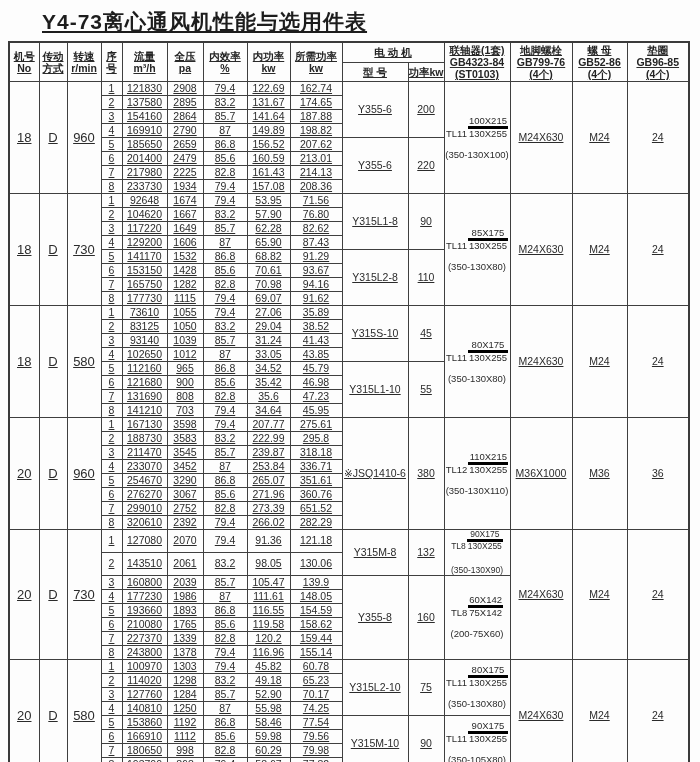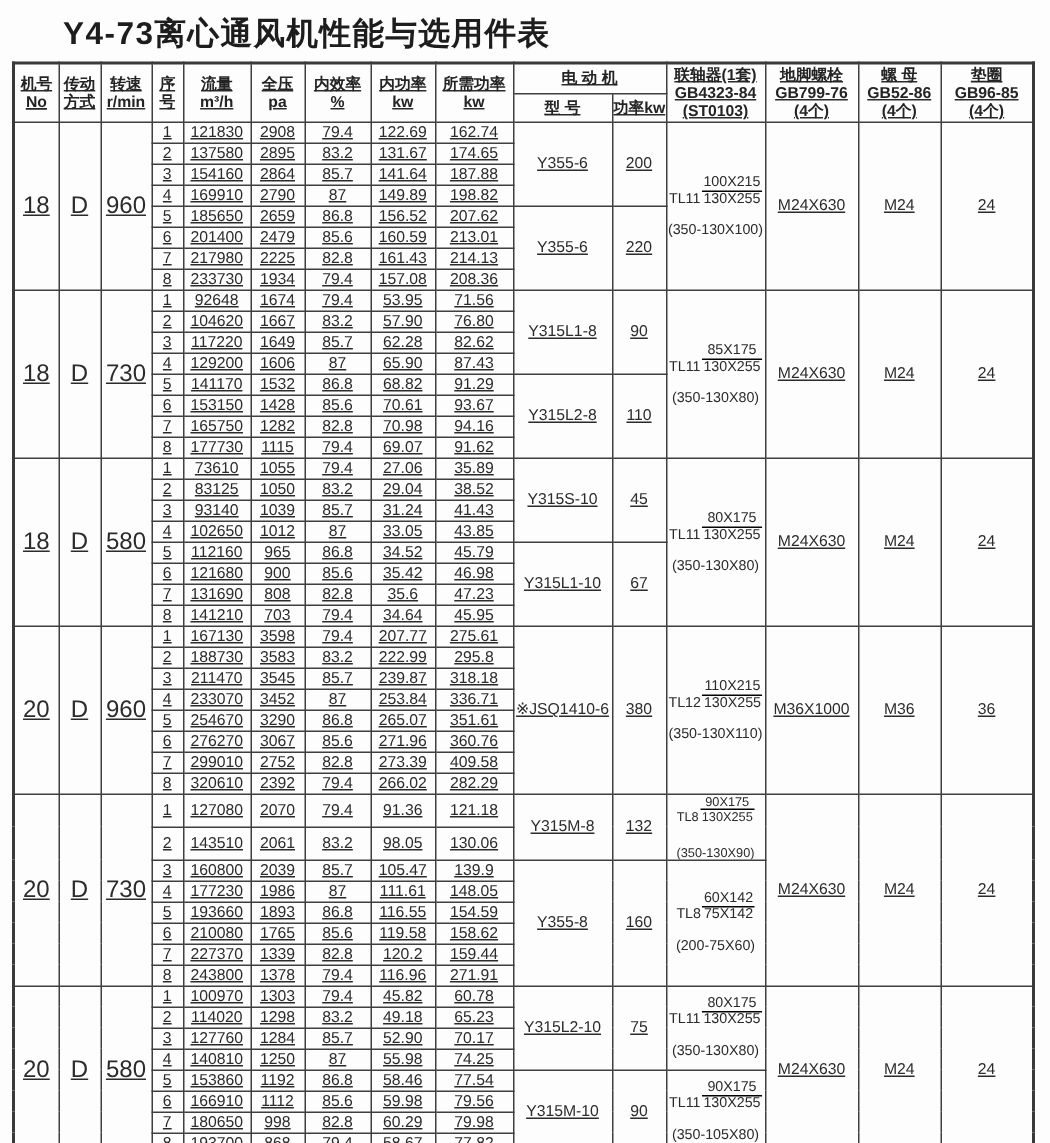--- a/index.html
+++ b/index.html
@@ -8,20 +8,21 @@
     font-family:"Liberation Sans","DejaVu Sans",sans-serif;
     color:#2b2b2b;
     padding:6px 8px 4px 8px;
   }
   .title {
     font-size:21px;
     font-weight:bold;
     color:#1d1d1d;
     letter-spacing:1px;
     margin:2px 0 5px 34px;
+    text-decoration:underline;
   }
   table.main {
     border-collapse:collapse;
     table-layout:fixed;
     width:628px;
     border:2px solid #3a3a3a;
     text-decoration:underline;
   }
   th, td {
     border:1px solid #3f3f3f;
@@ -39,27 +40,27 @@
   }
   thead .sub { font-weight:bold; }
   .uline { text-decoration:underline; }
   tbody td {
     font-size:10.5px;
     line-height:13px;
     height:14px;
     color:#2b2b2b;
     white-space:nowrap;
   }
-  tbody td.group { font-size:16px; }
+  tbody td.group { font-size:13px; }
   td.coupling-cell { font-size:9.5px; line-height:10px; }
   td.coupling-cell .cpl-wrap { display:inline-block; text-align:center; }
   .cpl-line { display:flex; align-items:flex-end; justify-content:center; }
   .cpl-prefix { margin-right:1px; }
   .frac { display:inline-block; vertical-align:middle; text-align:center; }
-  .frac .num { display:block; border-bottom:1px solid #000000; padding:0 1px; }
+  .frac .num { display:block; border-bottom:3px solid #000000; padding:0 1px; }
   .frac .den { display:block; padding:0 1px; }
   .cpl-note { display:block; margin-top:11px; }
   td.coupling-cell.tight { font-size:8.5px; line-height:8.5px; }
   td.coupling-cell.tight .cpl-note { margin-top:16px; }
   thead th .hline { display:block; }
 </style>
 </head>
 <body>
 
 <div class="page">
@@ -359,21 +360,21 @@
           <td>43.85</td>
         </tr>
         <tr>
           <td>5</td>
           <td>112160</td>
           <td>965</td>
           <td>86.8</td>
           <td>34.52</td>
           <td>45.79</td>
           <td rowspan="4">Y315L1-10</td>
-          <td rowspan="4">67</td>
+          <td rowspan="4">55</td>
         </tr>
         <tr>
           <td>6</td>
           <td>121680</td>
           <td>900</td>
           <td>85.6</td>
           <td>35.42</td>
           <td>46.98</td>
         </tr>
         <tr>
@@ -454,21 +455,21 @@
           <td>85.6</td>
           <td>271.96</td>
           <td>360.76</td>
         </tr>
         <tr>
           <td>7</td>
           <td>299010</td>
           <td>2752</td>
           <td>82.8</td>
           <td>273.39</td>
-          <td>409.58</td>
+          <td>651.52</td>
         </tr>
         <tr>
           <td>8</td>
           <td>320610</td>
           <td>2392</td>
           <td>79.4</td>
           <td>266.02</td>
           <td>282.29</td>
         </tr>
         <tr>
@@ -550,21 +551,21 @@
           <td>82.8</td>
           <td>120.2</td>
           <td>159.44</td>
         </tr>
         <tr>
           <td>8</td>
           <td>243800</td>
           <td>1378</td>
           <td>79.4</td>
           <td>116.96</td>
-          <td>271.91</td>
+          <td>155.14</td>
         </tr>
         <tr>
           <td rowspan="8" class="group">20</td>
           <td rowspan="8" class="group">D</td>
           <td rowspan="8" class="group">580</td>
           <td>1</td>
           <td>100970</td>
           <td>1303</td>
           <td>79.4</td>
           <td>45.82</td>

